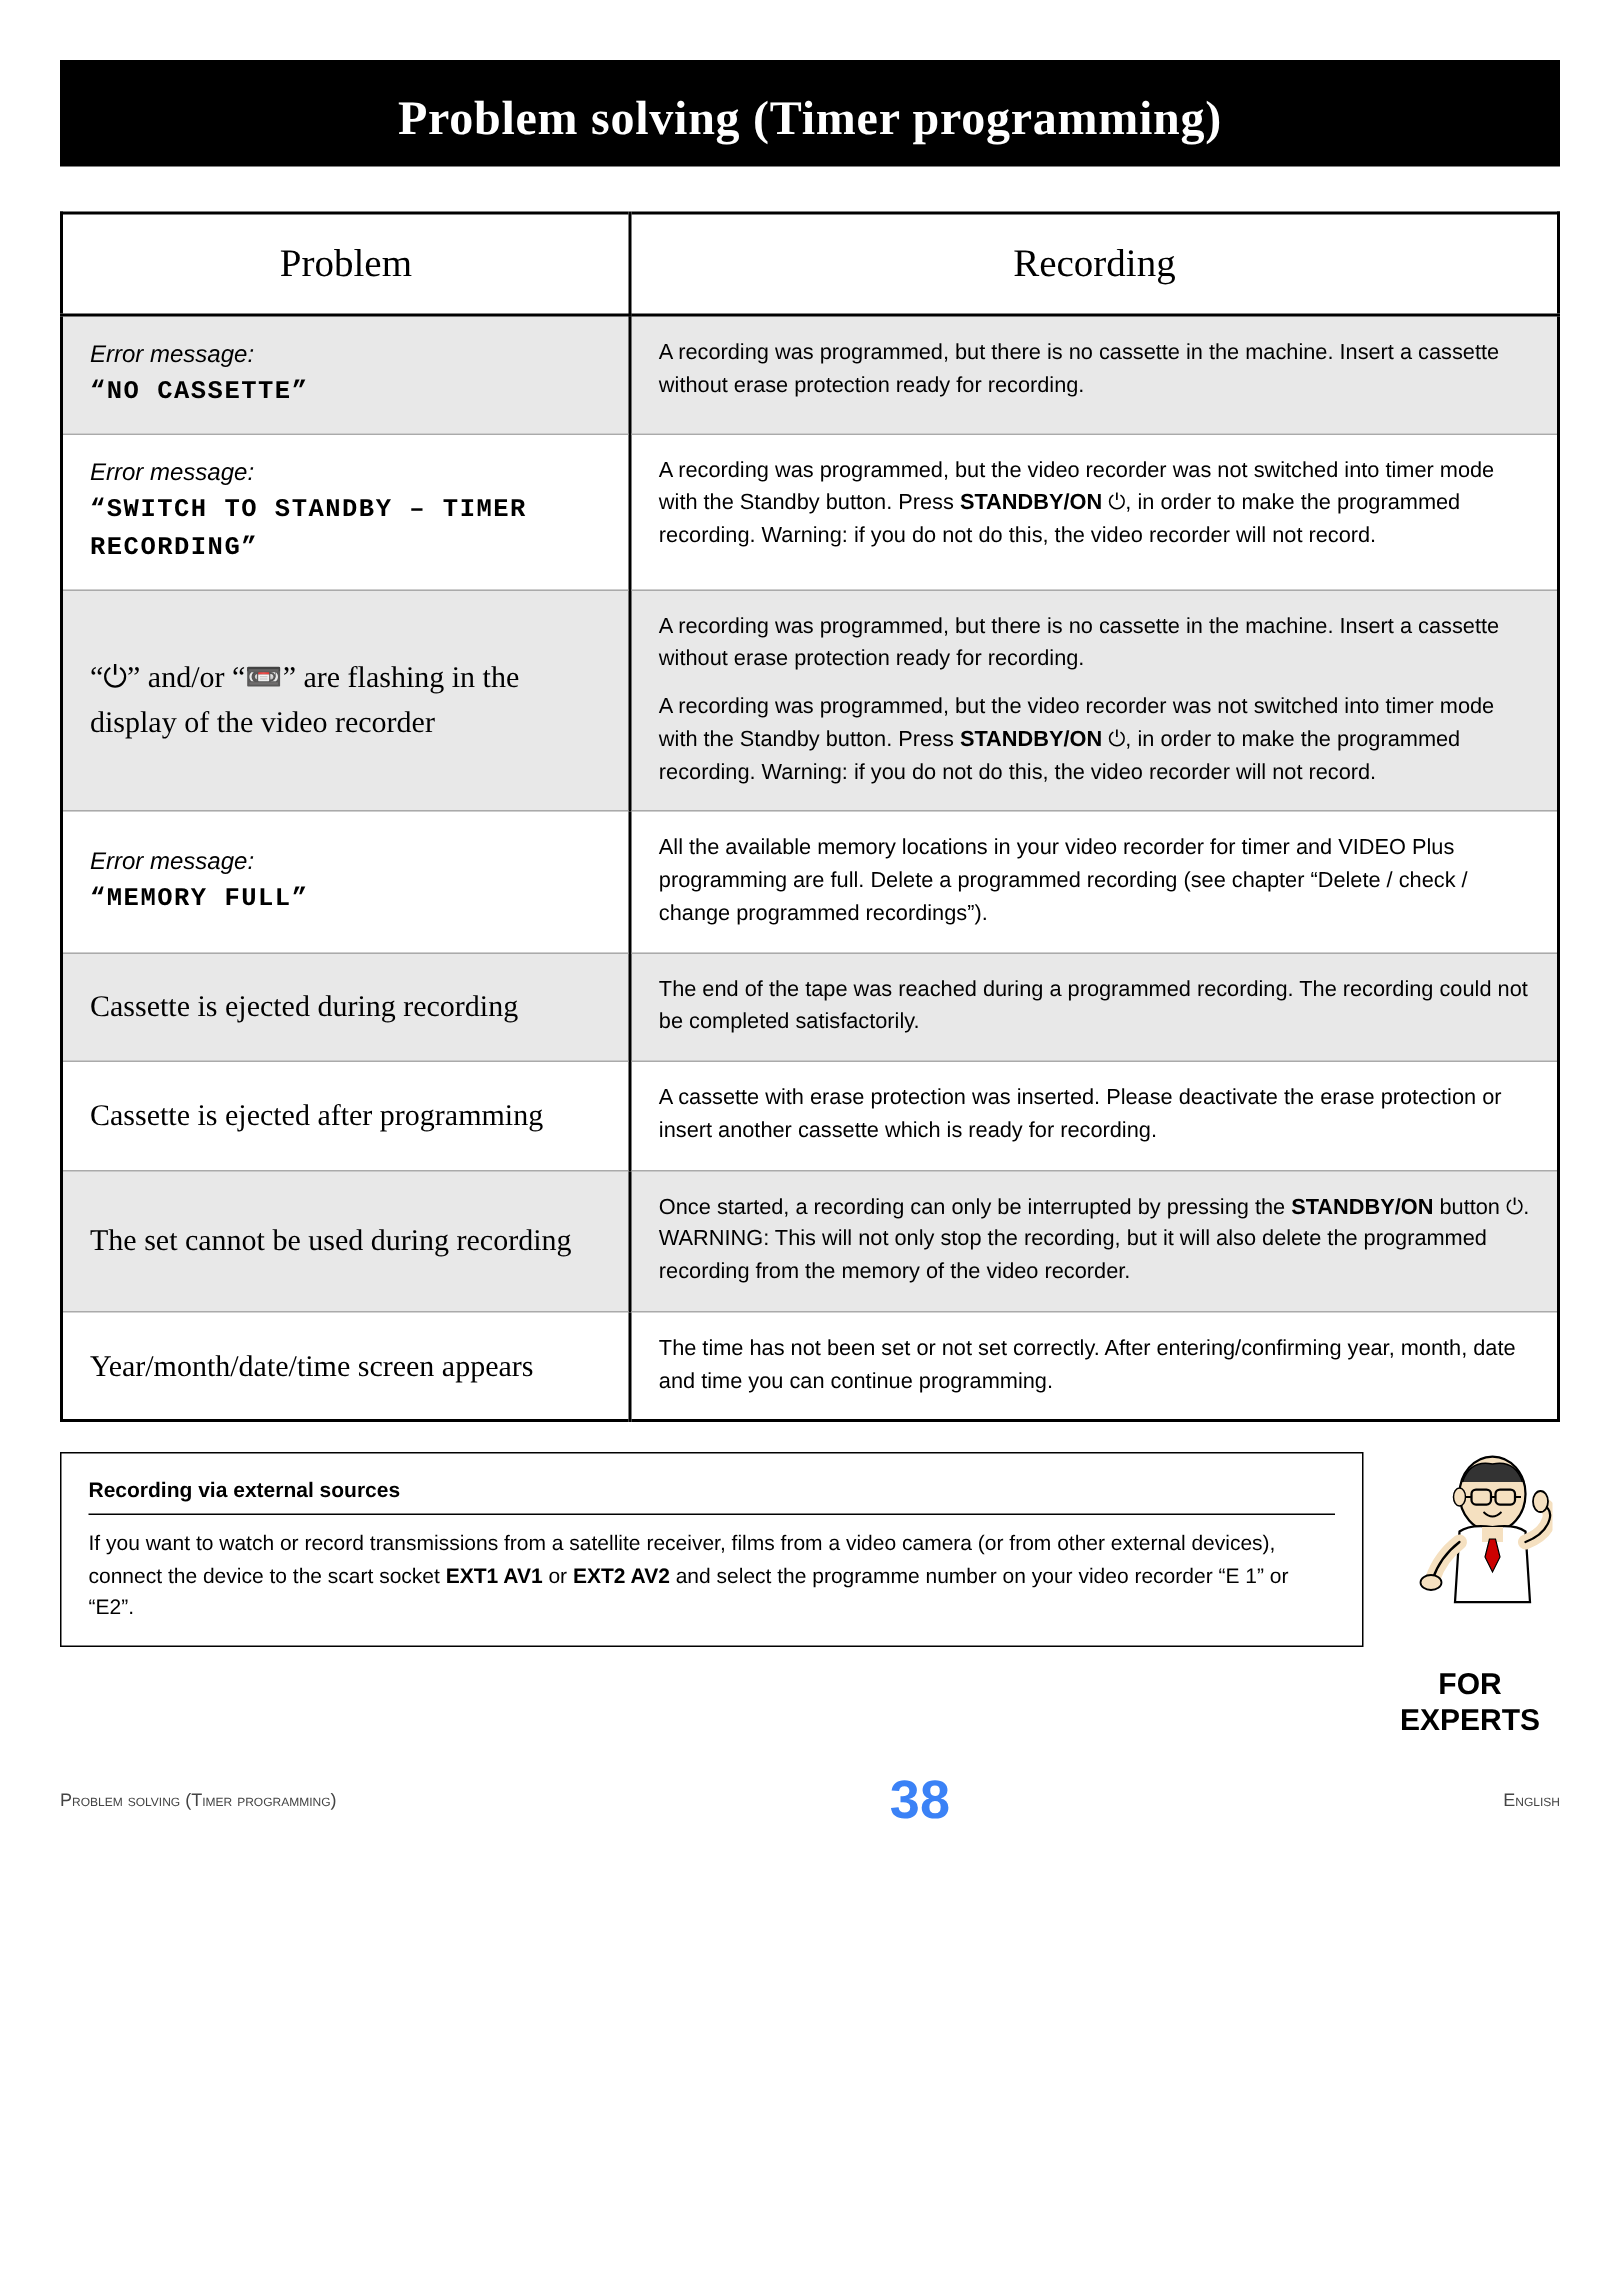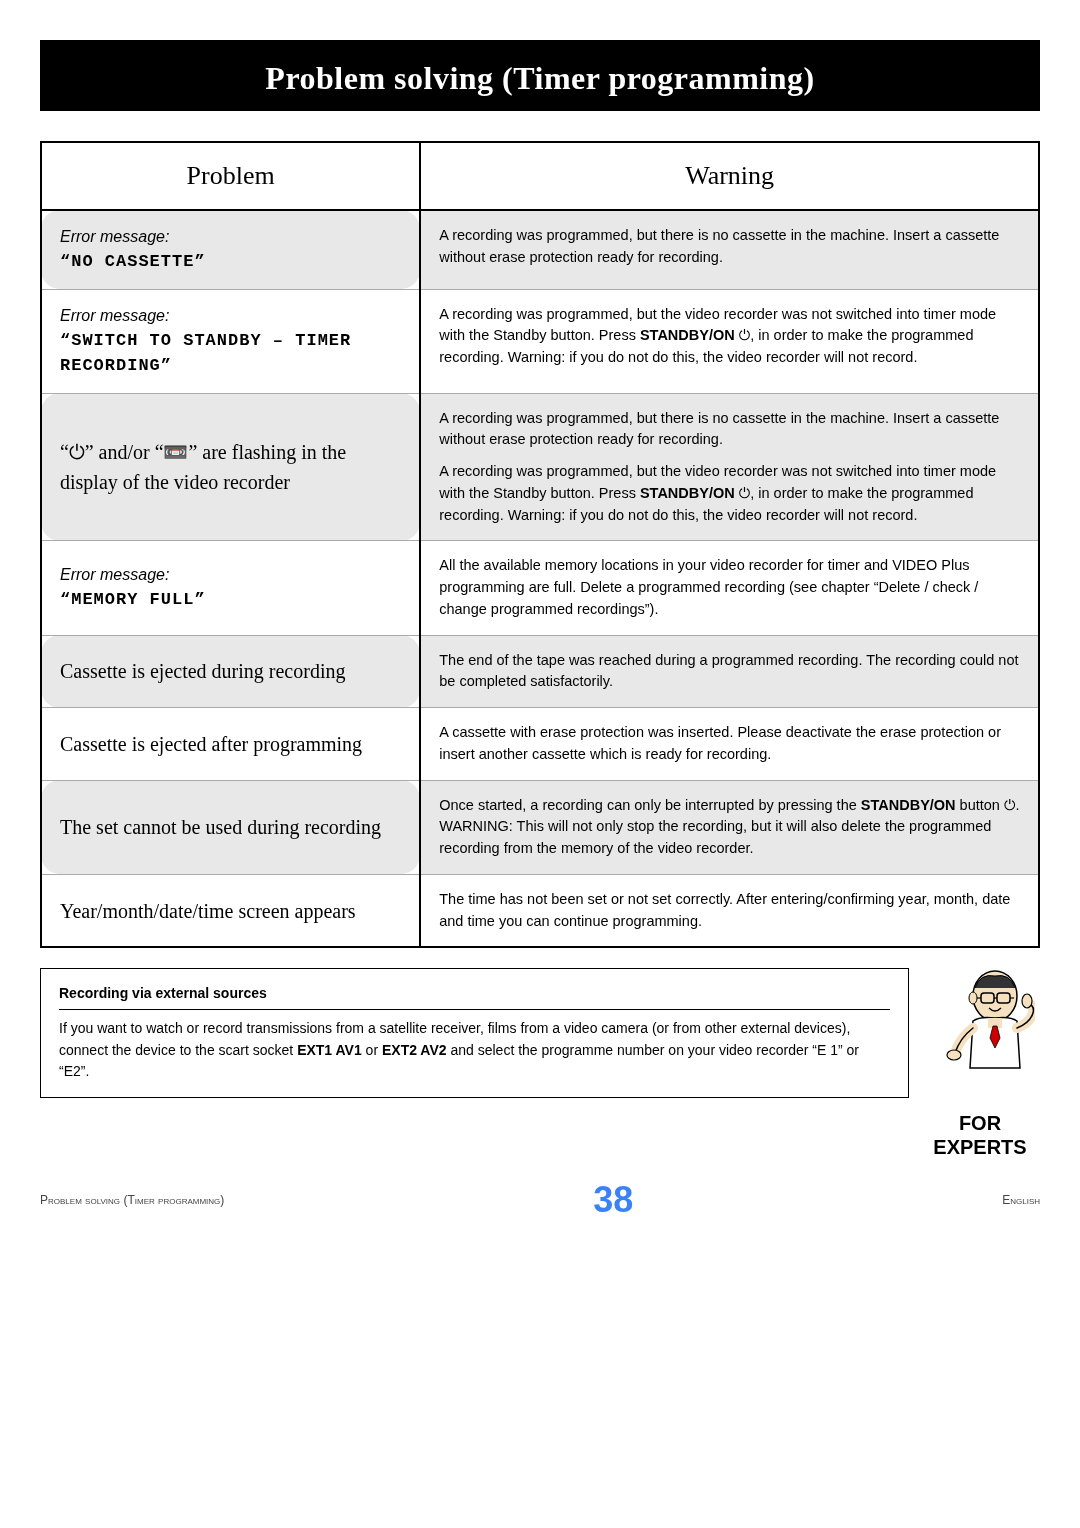--- a/index.html
+++ b/index.html
@@ -60,21 +60,20 @@
     .main-table td {
       padding: 14px 18px;
       vertical-align: top;
       line-height: 1.5;
       font-size: 14.5px;
     }
 
     .main-table td:first-child {
       border-right: 2px solid #000;
       vertical-align: middle;
-      border-radius: 19px;
     }
 
     .main-table tr {
       border-bottom: 1px solid #aaa;
     }
 
     .main-table tr:last-child {
       border-bottom: none;
     }
 
@@ -196,21 +195,21 @@
   <h1>Problem solving (Timer programming)</h1>
 </div>
 
 <table class="main-table">
   <thead>
     <tr>
       <th>
         <span>Problem</span>
       </th>
       <th>
-        <span>Warning</span>
+        <span>Recording</span>
       </th>
     </tr>
   </thead>
   <tbody id="table-body">
   <tr class="row-shaded">
         <td class="problem-cell">
           <div class="problem-label">Error message:</div>
           <div class="problem-code">“No Cassette”</div>
         </td>
         <td class="solution-text">

